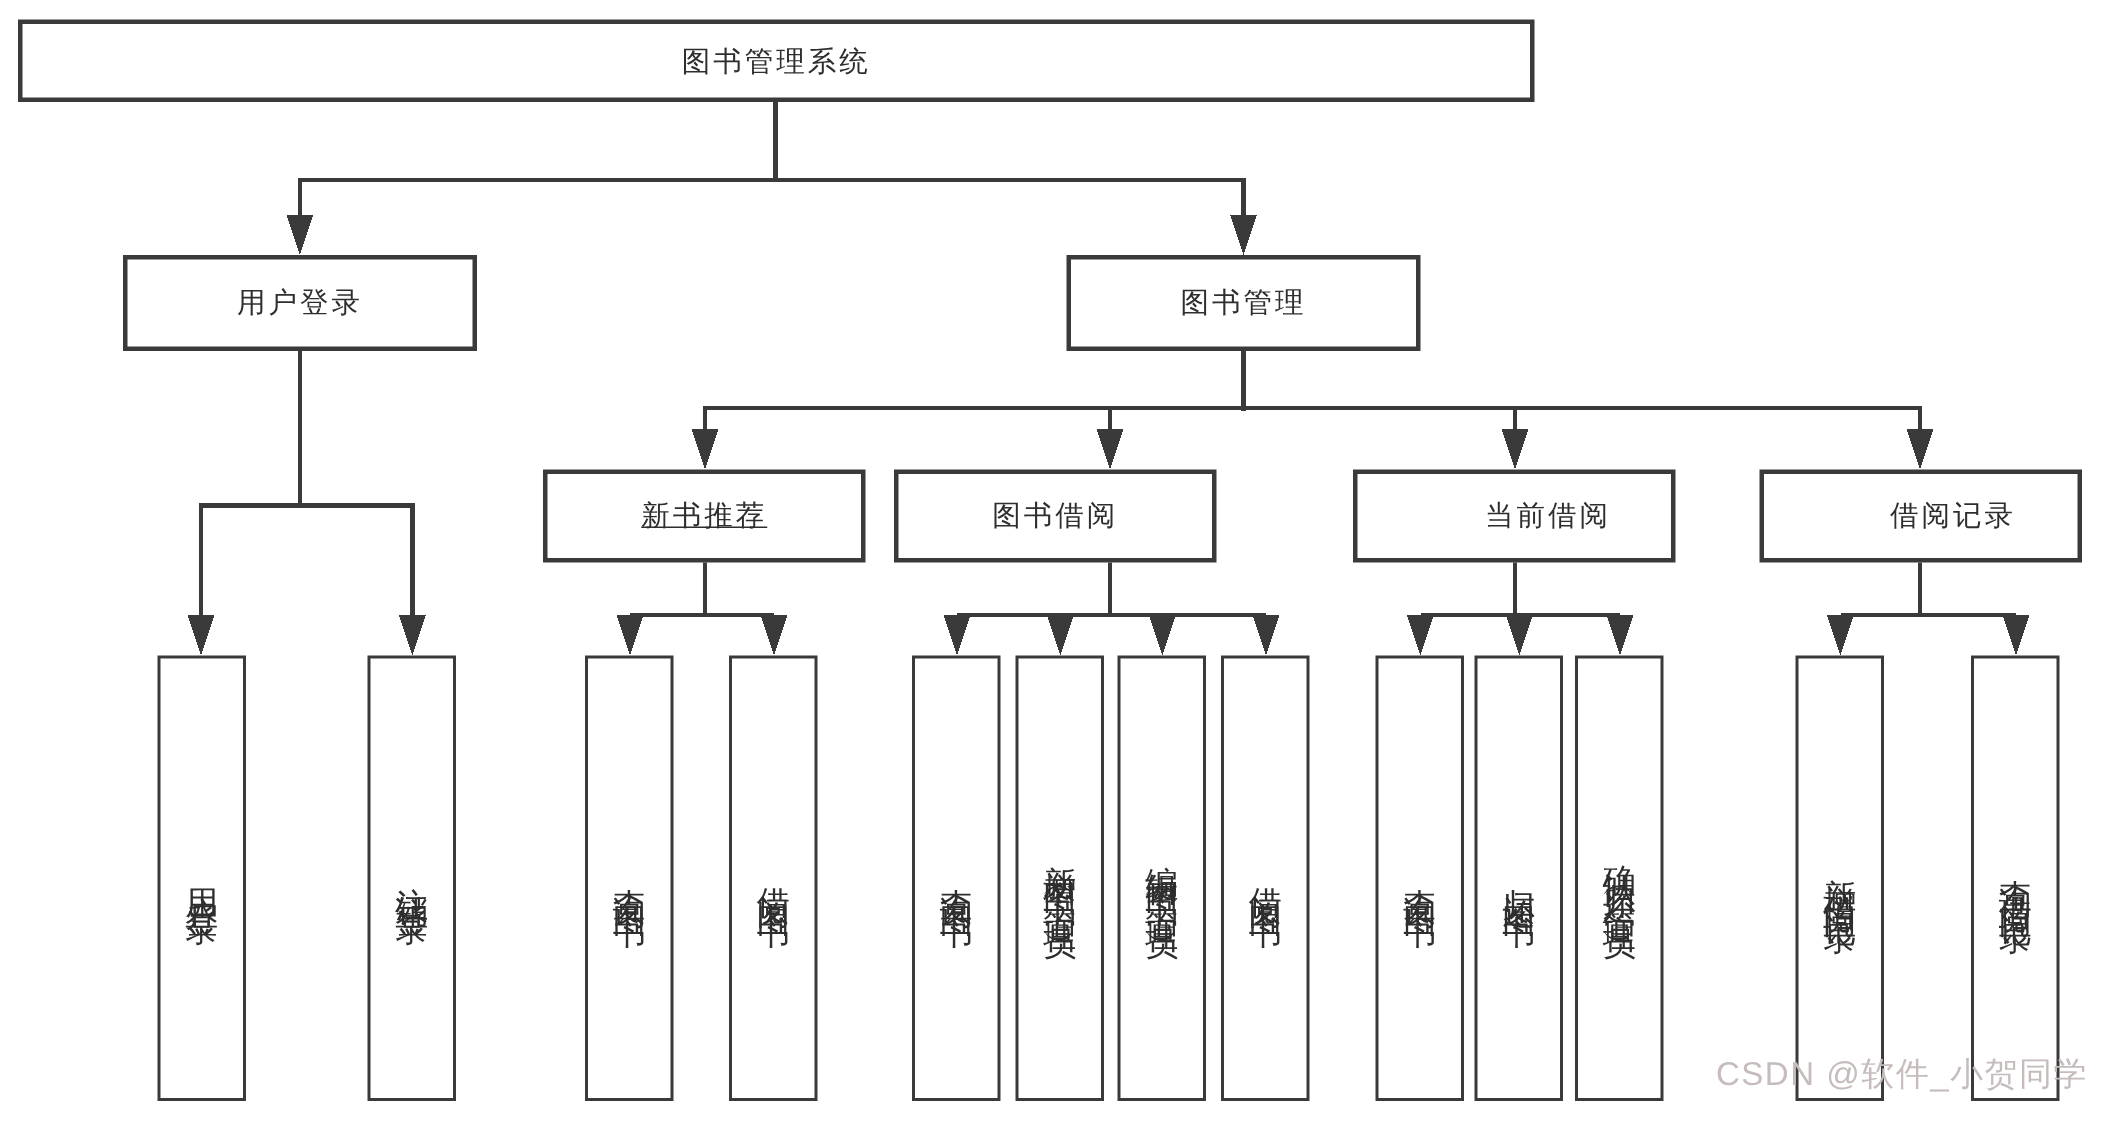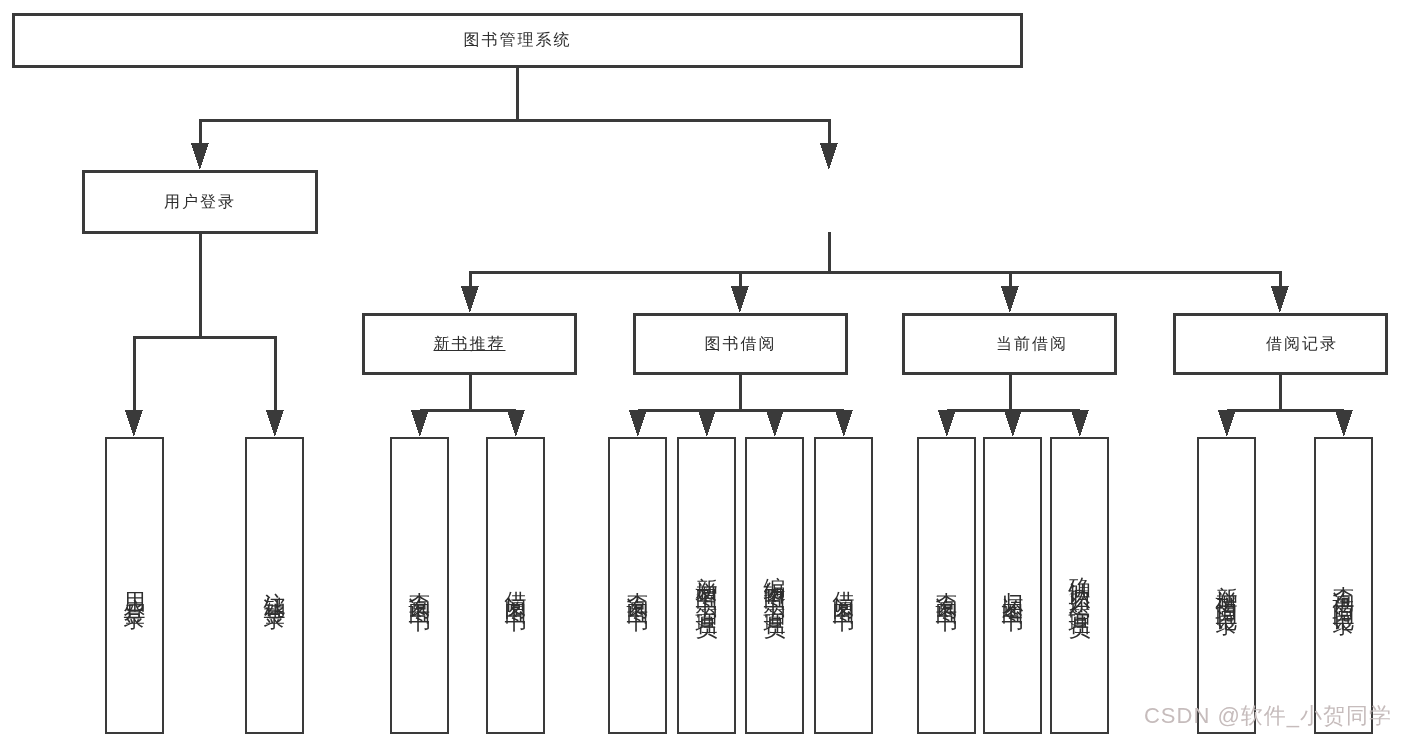--- a/index.html
+++ b/index.html
@@ -18,21 +18,21 @@
     left:0; top:0;
     width:1405px; height:747px;
   }
   .node {
     position:absolute;
     background:#ffffff;
     border:3px solid #3a3a3a;
     display:flex;
     align-items:center;
     justify-content:center;
-    font-size:16px;
+    font-size:19px;
     letter-spacing:2px;
     color:#2e2e2e;
     z-index:2;
   }
   .leaf {
     position:absolute;
     top:437px;
     width:59px;
     height:297px;
     background:#ffffff;
@@ -118,23 +118,24 @@
       <polygon points="1004,410 1022,410 1013,437"></polygon>
       <polygon points="1071,410 1089,410 1080,437"></polygon>
       <polygon points="1218,410 1236,410 1227,437"></polygon>
       <polygon points="1335,410 1353,410 1344,437"></polygon>
     </g>
   </svg>
 
   <div class="node" style="left:12px; top:13px; width:1011px; height:55px;">图书管理系统</div>
 
   <div class="node" style="left:82px; top:170px; width:236px; height:64px;">用户登录</div>
+  <div class="node" style="left:711px; top:170px; width:236px; height:64px;">图书管理</div>
 
   <div class="node" style="left:362px; top:313px; width:215px; height:62px;text-decoration:underline;">新书推荐</div>
-  <div class="node" style="left:633px; top:313px; width:215px; height:62px;">图书借阅</div>
+  <div class="node" style="left:596px; top:313px; width:215px; height:62px;">图书借阅</div>
   <div class="node" style="left:902px; top:313px; width:215px; height:62px;padding-left:45px;">当前借阅</div>
   <div class="node" style="left:1173px; top:313px; width:215px; height:62px;padding-left:43px;">借阅记录</div>
 
   <div class="leaf" style="left:105px;">
     <span>用户登录</span>
   </div>
   <div class="leaf" style="left:245px;">
     <span>注销登录</span>
   </div>
   <div class="leaf" style="left:390px;">

